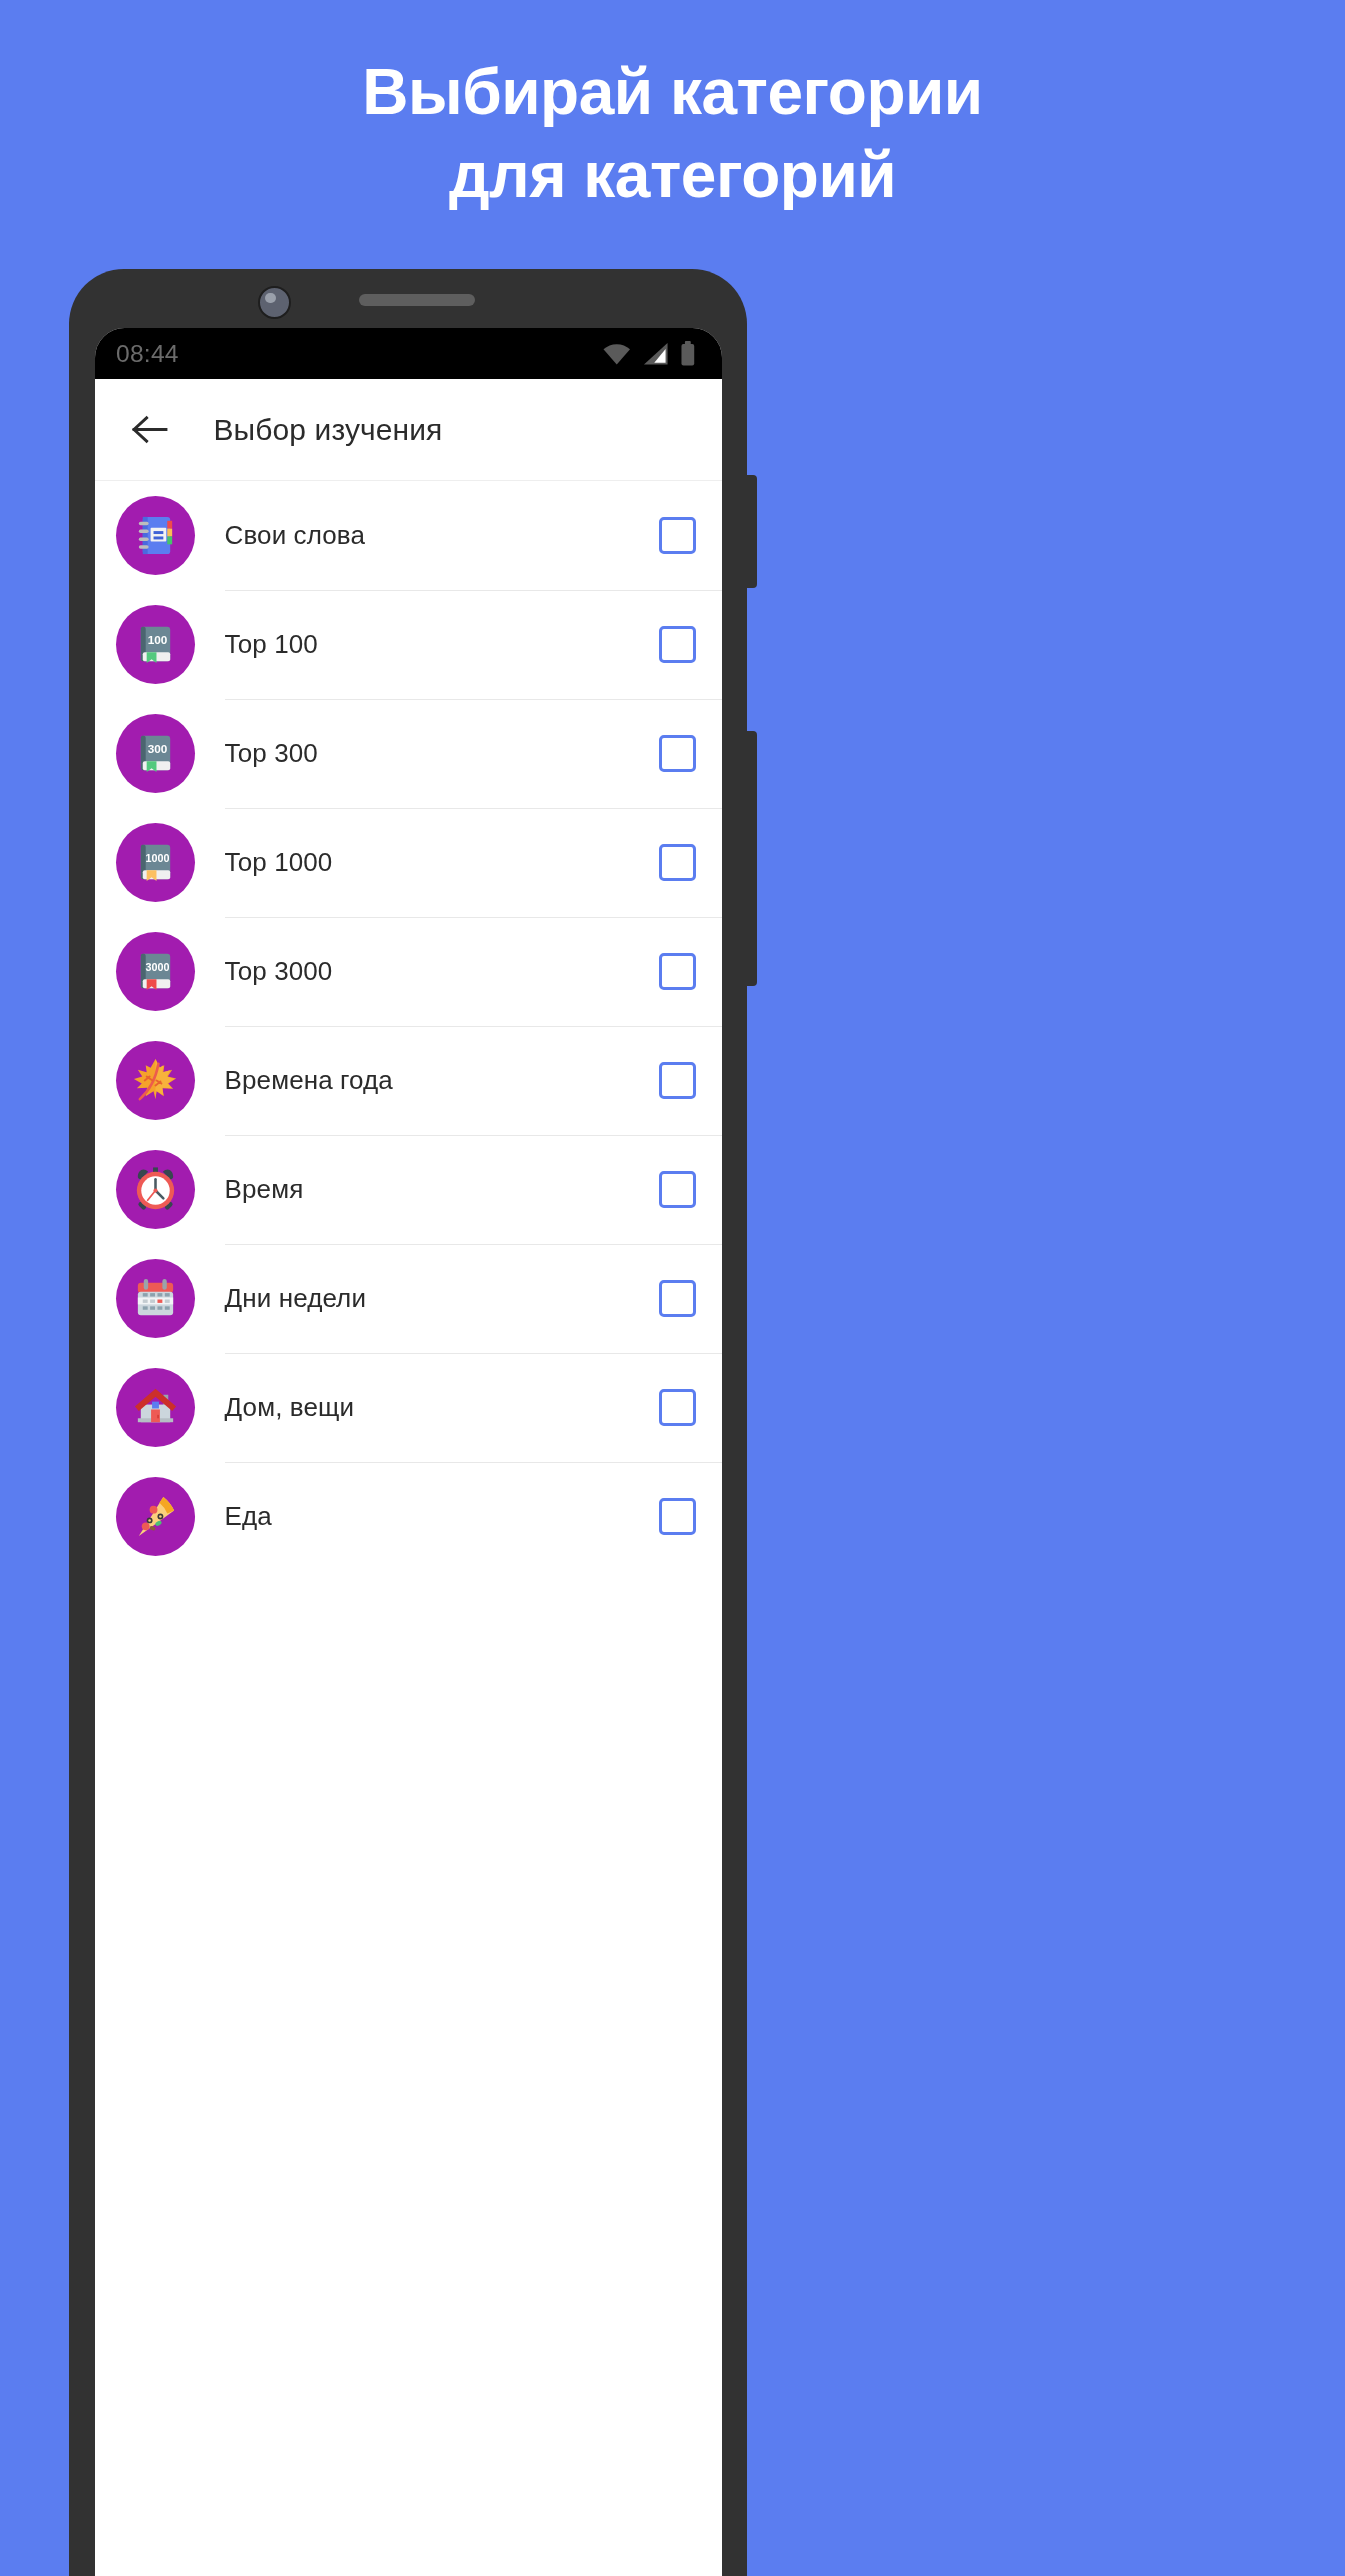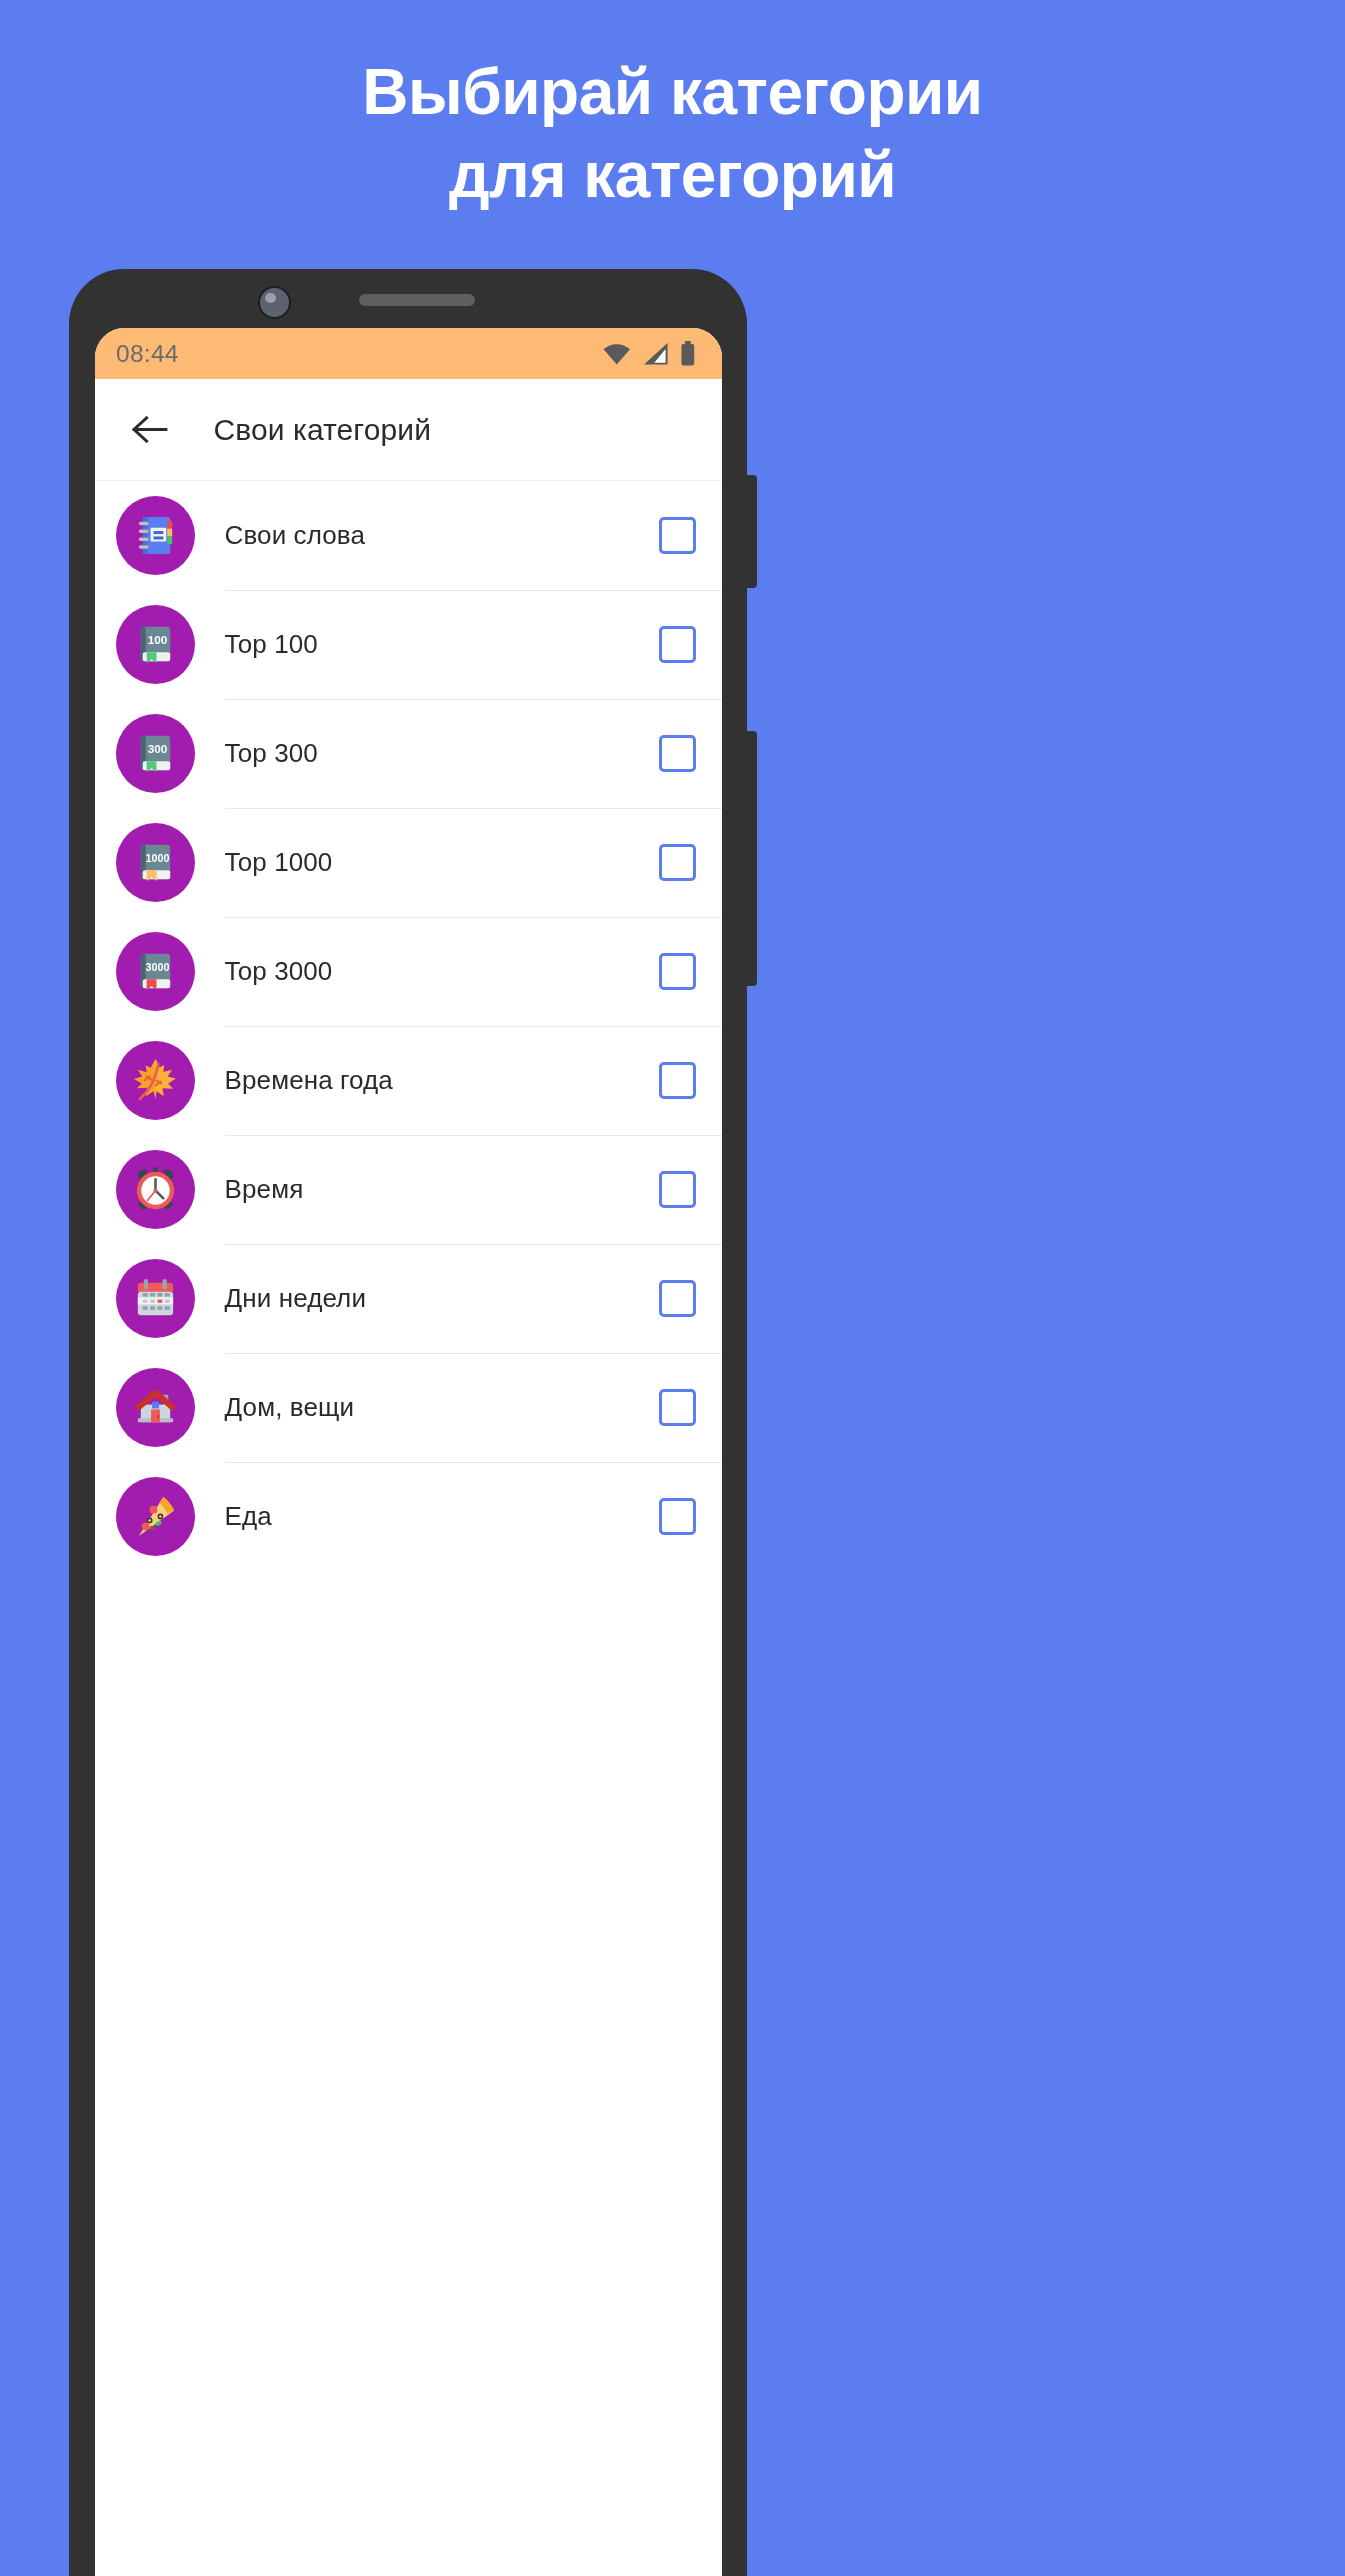--- a/index.html
+++ b/index.html
@@ -102,21 +102,21 @@
     overflow: hidden;
   }
 
   
   .status-bar {
     height: 51px;
     display: flex;
     align-items: center;
     justify-content: space-between;
     padding: 0 25.5px 0 21.6px;
-    background: #fdba74;
+    background: #000000;
     gap: 18px;
   }
   .status-time {
     font-size: 24.6px;
     color: #6b6b6b;
     letter-spacing: 0.2px;
   }
   .status-icons {
     display: flex;
     align-items: center;
@@ -241,21 +241,21 @@
         </span>
       </div>
     </div>
 
     <div class="app-bar">
       <div class="back-arrow">
         <svg width="37" height="31" viewBox="0 0 38 32">
           <path d="M16 4 L3 16 L16 28 M3 16 L36 16" stroke="#2b2b2b" stroke-width="3" fill="none" stroke-linecap="square"></path>
         </svg>
       </div>
-      <div class="app-bar-title">Свои категорий</div>
+      <div class="app-bar-title">Выбор изучения</div>
     </div>
 
     <div class="category-list">
 
       <div class="category-row">
         <div class="cat-icon">
           <svg width="49" height="49" viewBox="0 0 50 50">
             <rect x="12" y="6" width="28" height="38" rx="3" fill="#5b7df0"></rect>
             <rect x="12" y="6" width="5" height="38" fill="#4a6ade"></rect>
             <rect x="37" y="10" width="5" height="8" fill="#ef4b4b"></rect>

